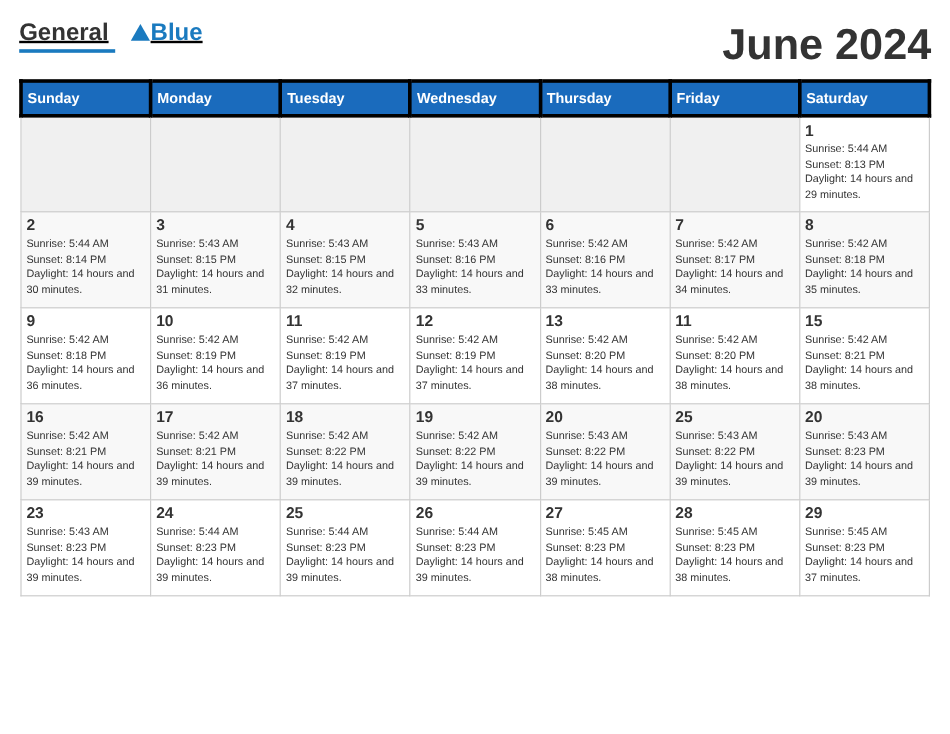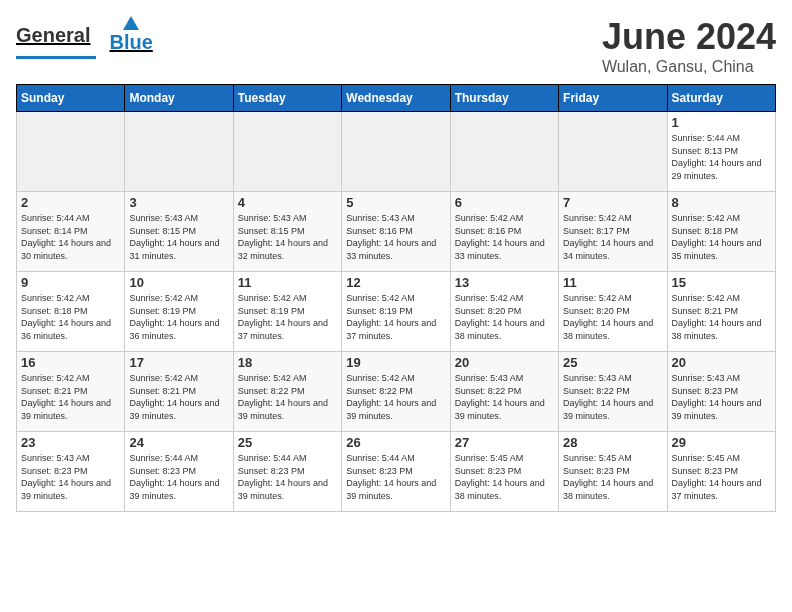--- a/index.html
+++ b/index.html
@@ -16,20 +16,21 @@
       align-items: flex-start;
       margin-bottom: 8px;
     }
     .logo {
       display: flex;
       flex-direction: column;
       align-items: flex-start;
       width: 100px;
     }
     .title-area {
+      text-align: right;
     }
     .month-title {
       font-size: 36px;
       font-weight: bold;
       color: #333;
     }
     .location-title {
       font-size: 16px;
       color: #555;
     }
@@ -38,21 +39,21 @@
       border-collapse: collapse;
       table-layout: fixed;
     }
     thead th {
       background: #1a6bbd;
       color: #fff;
       font-size: 12px;
       font-weight: bold;
       padding: 6px 4px;
       text-align: left;
-      border: 1px solid #000000;
+      border: 3px solid #000000;
     }
     tbody td {
       vertical-align: top;
       border: 1px solid #ccc;
       padding: 3px 4px;
       font-size: 9.5px;
       color: #333;
       height: 80px;
       background: #fff;
     }
@@ -75,30 +76,29 @@
       background: #f8f8f8;
     }
   </style>
 </head>
 <body>
 
 <div class="header-area">
   <div class="logo">
     <div style="display:flex; align-items:center; gap:17px;text-decoration:underline;">
       <span style="font-size:20px; font-weight:bold; color:#333;">General</span>
-      <div style="display:flex; flex-direction:column; align-items:center; margin-left:2px;">
+      <div style="display:flex; flex-direction:row; align-items:center; margin-left:2px;">
         <div style="width:0; height:0; border-left:8px solid transparent; border-right:8px solid transparent; border-bottom:14px solid #1a7abf; margin-bottom:1px;"></div>
         <span style="font-size:20px; font-weight:bold; color:#1a7abf;">Blue</span>
       </div>
     </div>
     <div style="width:80px; height:3px; background:#1a7abf; margin-top:2px;"></div>
   </div>
   <div class="title-area">
     <div class="month-title">June 2024</div>
-    <div class="location-title">Wulan, Gansu, China</div>
   </div>
 </div>
 
 <table>
   <thead>
     <tr>
     <th>Sunday</th>
         <th>Monday</th>
         <th>Tuesday</th>
         <th>Wednesday</th>

